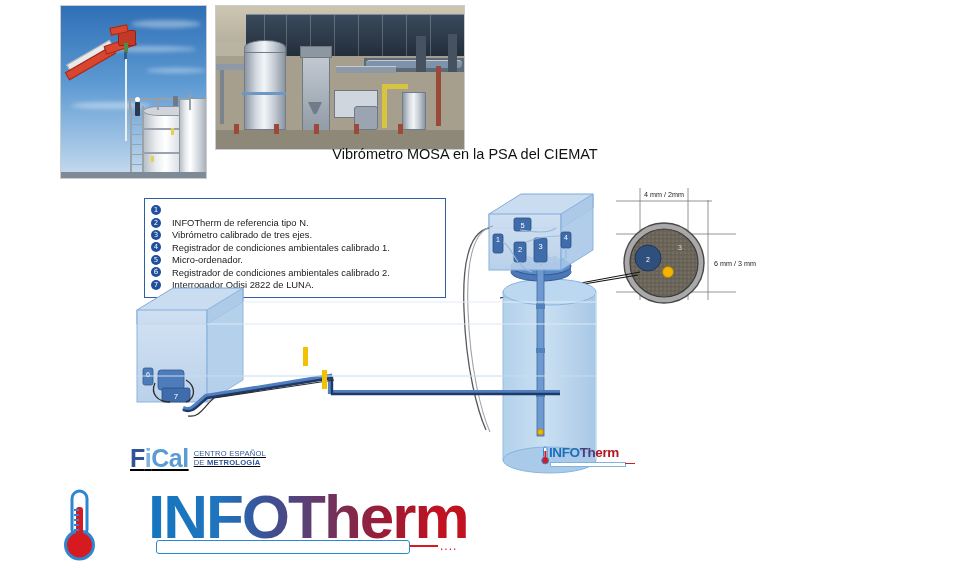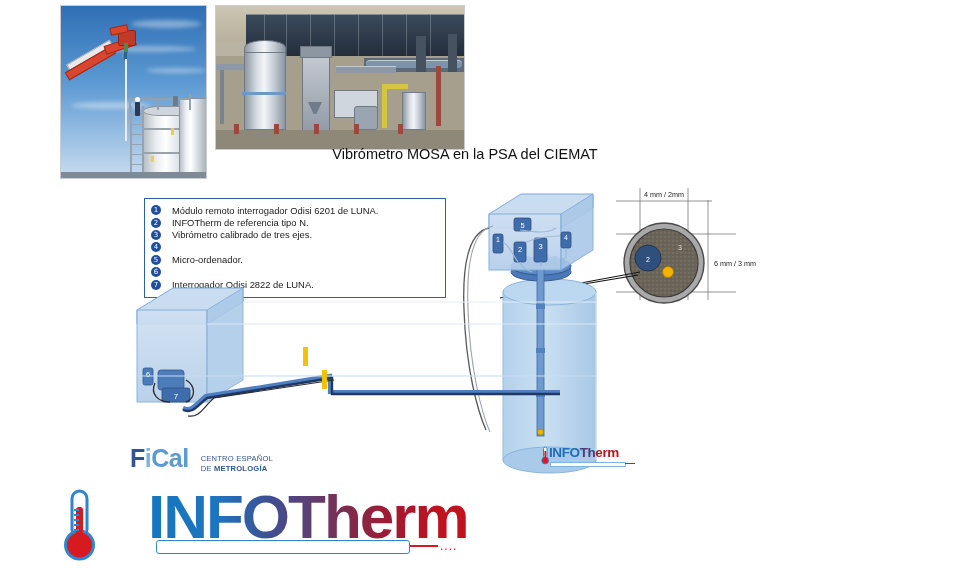--- a/index.html
+++ b/index.html
@@ -48,25 +48,25 @@
   .leg-row{display:flex;align-items:center;height:12.4px;margin-left:6px;}
   .badge{width:10px;height:10px;border-radius:50%;background:#1f4e9c;color:#fff;font-size:7px;
       line-height:10px;text-align:center;flex:0 0 auto;font-family:"DejaVu Sans",sans-serif;}
   .leg-txt{font-size:9.4px;color:#1a1a1a;margin-left:11px;white-space:nowrap;}
 
   
   #schem{left:0;top:180px;width:969px;height:300px;}
   svg{display:block;overflow:visible;}
 
   
-  #fical{left:130px;top:443px;width:150px;height:30px;display:flex;align-items:flex-end;}
+  #fical{left:130px;top:443px;width:150px;height:30px;display:flex;align-items:center;text-decoration:underline;}
   .fical-word{font-size:25px;font-weight:bold;letter-spacing:-0.5px;color:#5b9bd5;font-family:"Liberation Sans",sans-serif;}
   .fical-word .dk{color:#2f5597;}
   .fical-word .lt{color:#7fb3e0;}
-  .fical-sub{margin-left:12px;line-height:9.5px;}
+  .fical-sub{margin-left:5px;line-height:9.5px;}
   .fical-sub div{font-size:7.6px;color:#2f5597;letter-spacing:.2px;}
   .fical-sub .bld{font-weight:bold;}
 
   
   #it-small{left:541px;top:446px;width:92px;height:20px;}
   .it-s-text{font-size:13.5px;font-weight:bold;letter-spacing:-0.4px;}
   .it-s-text .a{color:#1f6fb8;text-align:center;}
   .it-s-text .b{color:#4a3f7a;}
   .it-s-text .c{color:#b01722;}
   .it-s-bar{position:absolute;left:9px;top:16px;width:74px;height:3px;border:1px solid #7fb3e0;background:#fff;}
@@ -166,39 +166,40 @@
   <div class="pl-red" style="left:182px;top:118px;width:5px;height:10px;"></div>
   <div class="pl-red" style="left:220px;top:60px;width:5px;height:60px;"></div>
 </div>
 
 <div class="abs" id="caption">Vibrómetro MOSA en la PSA del CIEMAT</div>
 
 <div class="abs" id="legend">
   <div style="padding-top:5px;">
     <div class="leg-row">
       <span class="badge">1</span>
-      <span class="leg-txt">Módulo remoto interrogador Odisi 6201 de LUNA.</span>
     </div>
     <div class="leg-row">
       <span class="badge">2</span>
       <span class="leg-txt">INFOTherm de referencia tipo N.</span>
     </div>
     <div class="leg-row">
       <span class="badge">3</span>
       <span class="leg-txt">Vibrómetro calibrado de tres ejes.</span>
     </div>
     <div class="leg-row">
       <span class="badge">4</span>
+      <span class="leg-txt">Registrador de condiciones ambientales calibrado 1.</span>
     </div>
     <div class="leg-row">
       <span class="badge">5</span>
       <span class="leg-txt">Micro-ordenador.</span>
     </div>
     <div class="leg-row">
       <span class="badge">6</span>
+      <span class="leg-txt">Registrador de condiciones ambientales calibrado 2.</span>
     </div>
     <div class="leg-row">
       <span class="badge">7</span>
       <span class="leg-txt">Interrogador Odisi 2822 de LUNA.</span>
     </div>
   </div>
 </div>
 
 <div class="abs" id="schem">
 <svg width="969" height="300" viewBox="0 0 969 300">

